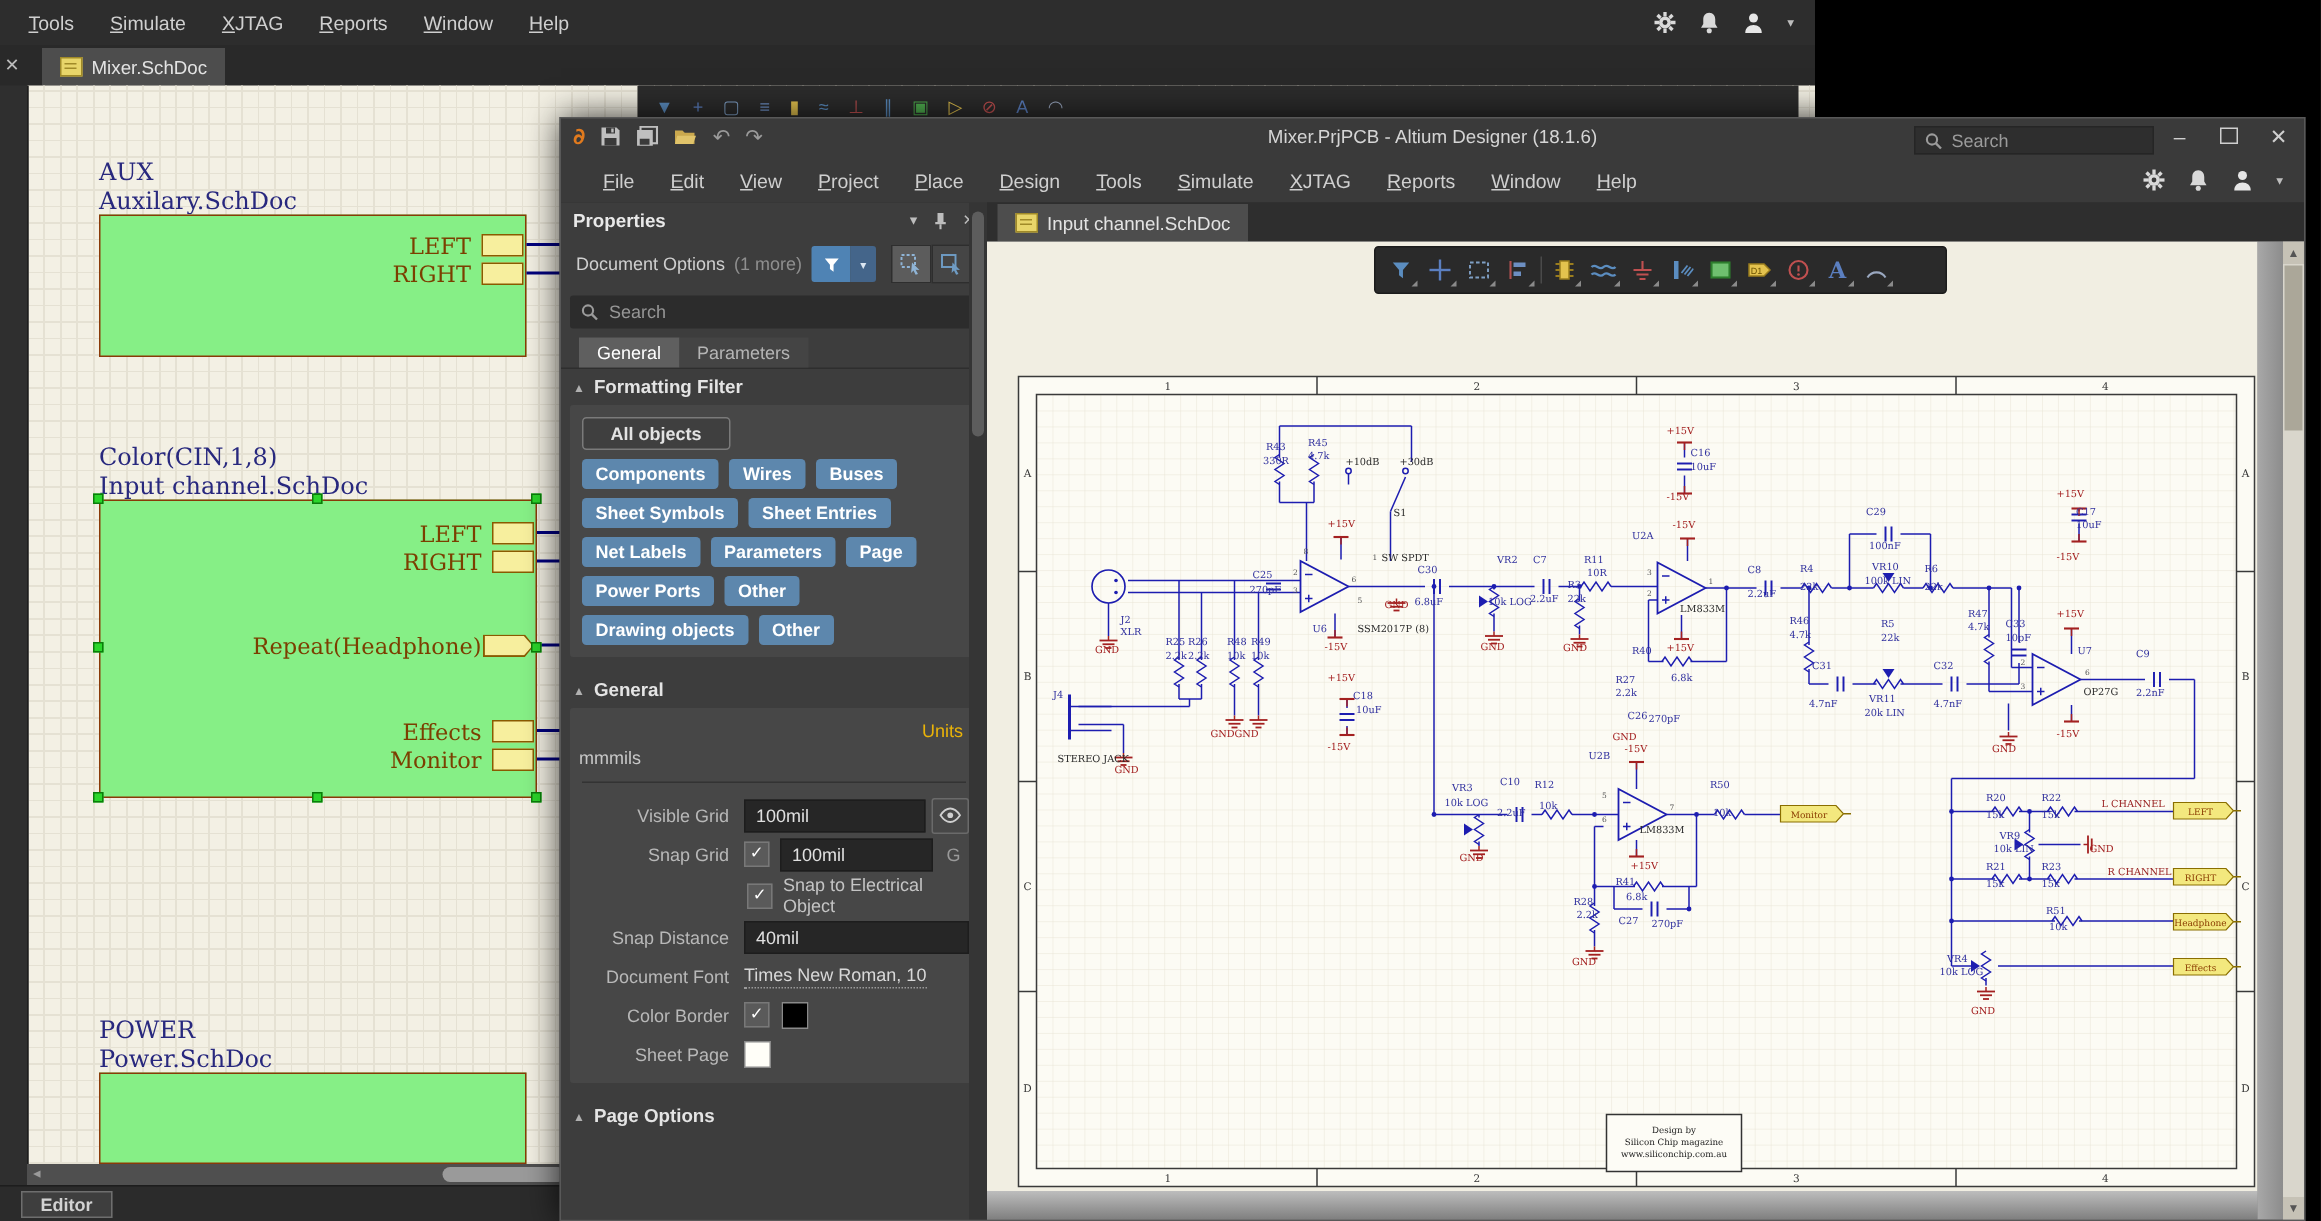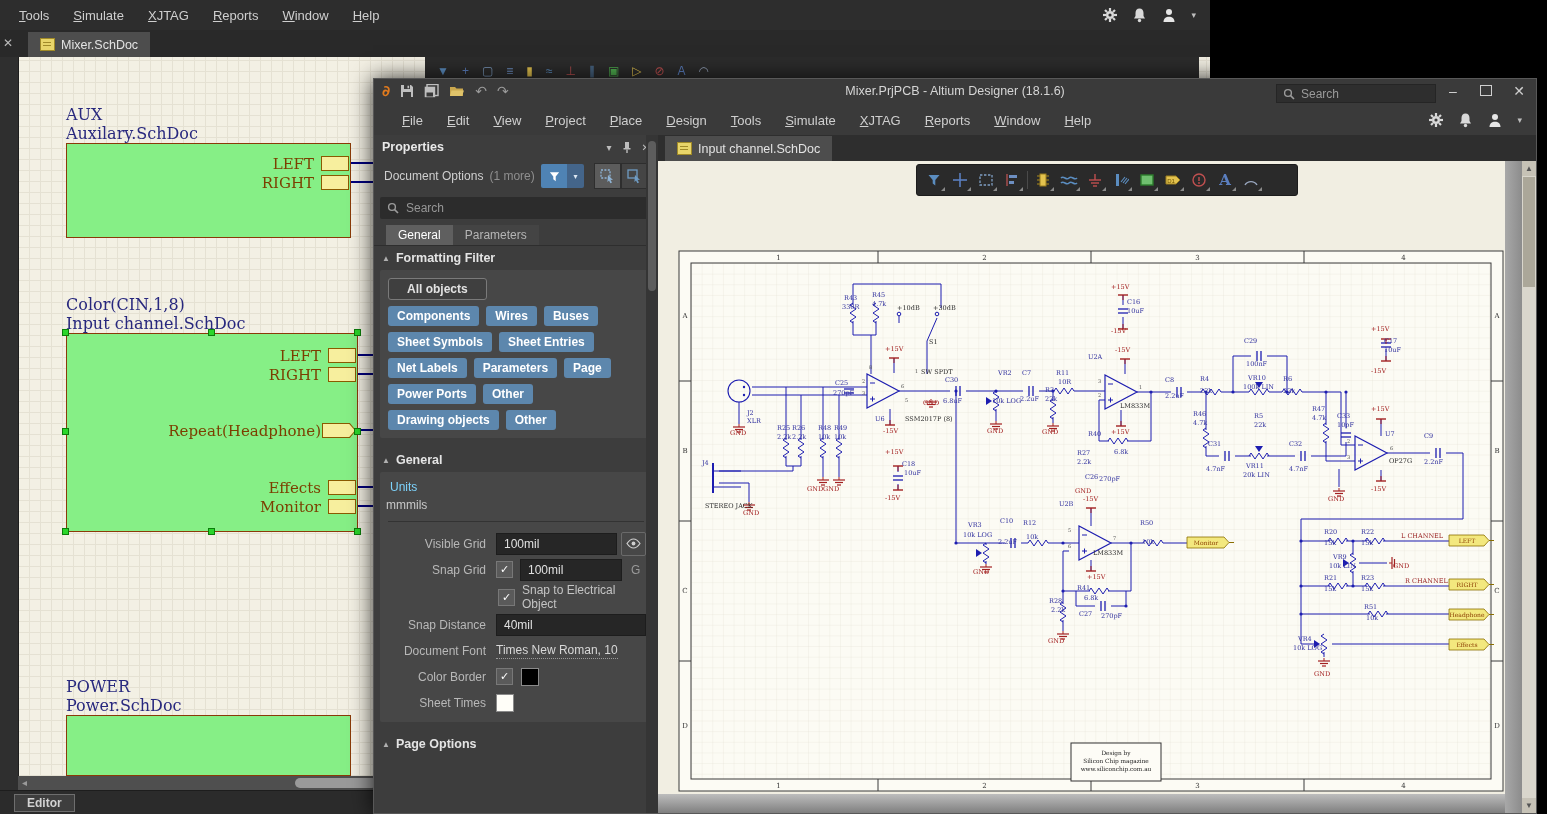--- a/index.html
+++ b/index.html
@@ -76,21 +76,21 @@
   .ptabs{display:flex;padding-left:12px;border-bottom:1px solid #2e2e2e;}
   .ptab{padding:3px 12px;font-size:12px;}
   .ptab.sel{background:#5f5f5f;color:#fff;}
   .ptab.un{background:#444;color:#b5b5b5;}
   .sec-head{display:flex;align-items:center;gap:6px;height:24px;padding-left:8px;font-weight:bold;color:#e4e4e4;font-size:12.5px;}
   .sec-head .tri{font-size:8px;color:#b0b0b0;}
   .sec-box{background:#474747;margin:0 6px;border-radius:2px;padding:6px 6px;}
   .chipwrap{display:flex;flex-wrap:wrap;gap:6px 7px;padding:2px 2px;font-weight:bold;}
   .chip{background:#5d87ad;color:#fff;padding:3px 9px;border-radius:3px;font-size:12px;}
   .chip.allobj{background:#3f3f3f;border:1px solid #7a7a7a;color:#e2e2e2;padding:3px 18px;}
-  .units-label{padding:2px 4px 4px 4px;color:#7dd3fc;}
+  .units-label{padding:2px 4px 4px 4px;color:#eab308;text-align:right;}
   .seg{display:flex;}
   .hr{height:1px;background:#333;margin:9px 2px;}
   .frow{display:flex;align-items:center;min-height:25px;margin:1px 0;}
   .flabel{width:100px;text-align:right;margin-right:10px;color:#b8b8b8;flex:none;}
   .finput{background:#262626;border:1px solid #1d1d1d;color:#e0e0e0;padding:2px 7px;font-size:12px;height:16px;line-height:16px;}
   .cbx{width:15px;height:15px;background:#5a5a5a;border:1px solid #787878;color:#fff;font-size:11px;line-height:14px;
     text-align:center;flex:none;}
   .eyebtn{width:24px;height:22px;border:1px solid #6a6a6a;border-radius:2px;margin-left:4px;display:flex;align-items:center;justify-content:center;}
   .fontlink{color:#d8d8d8;border-bottom:1px dotted #9a9a9a;padding-bottom:1px;}
   .swatch{width:18px;height:18px;border:1px solid #8a8a8a;box-sizing:border-box;}
@@ -425,21 +425,21 @@
         <div class="frow">
           <span class="flabel">Document Font</span>
           <span class="fontlink">Times New Roman, 10</span>
         </div>
         <div class="frow">
           <span class="flabel">Color Border</span>
           <span class="cbx">✓</span>
           <span class="swatch" style="background:#000;margin-left:8px;"></span>
         </div>
         <div class="frow">
-          <span class="flabel">Sheet Times</span>
+          <span class="flabel">Sheet Page</span>
           <span class="swatch" style="background:#fffef8;"></span>
         </div>
       </div>
       <div class="sec-head" style="margin-top:10px;">
         <span class="tri">▲</span>
         <span>Page Options</span>
       </div>
       <div class="props-scroll">
           <div class="pthumb"></div>
         </div>

